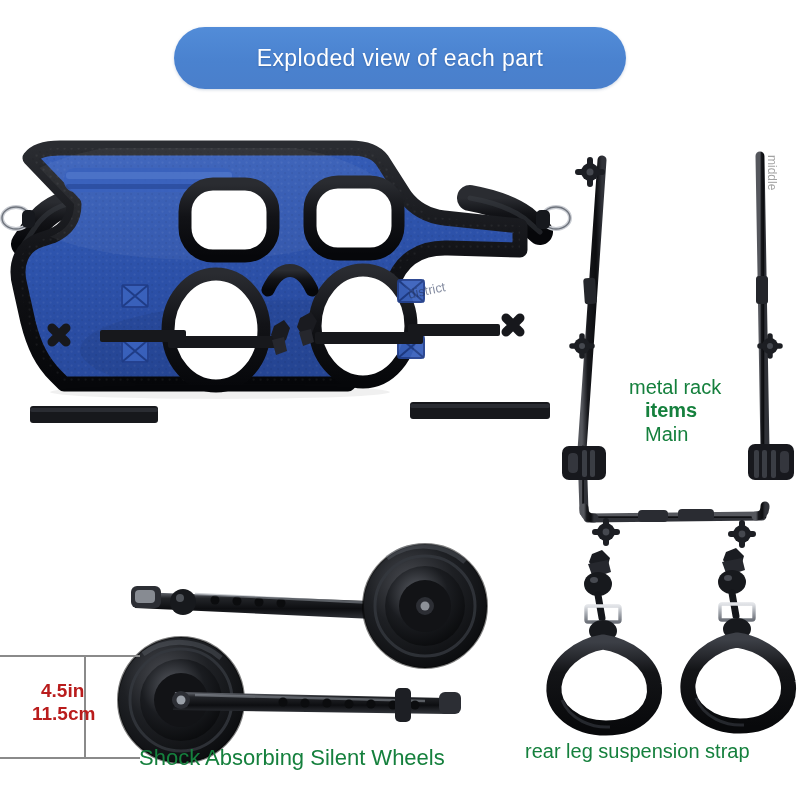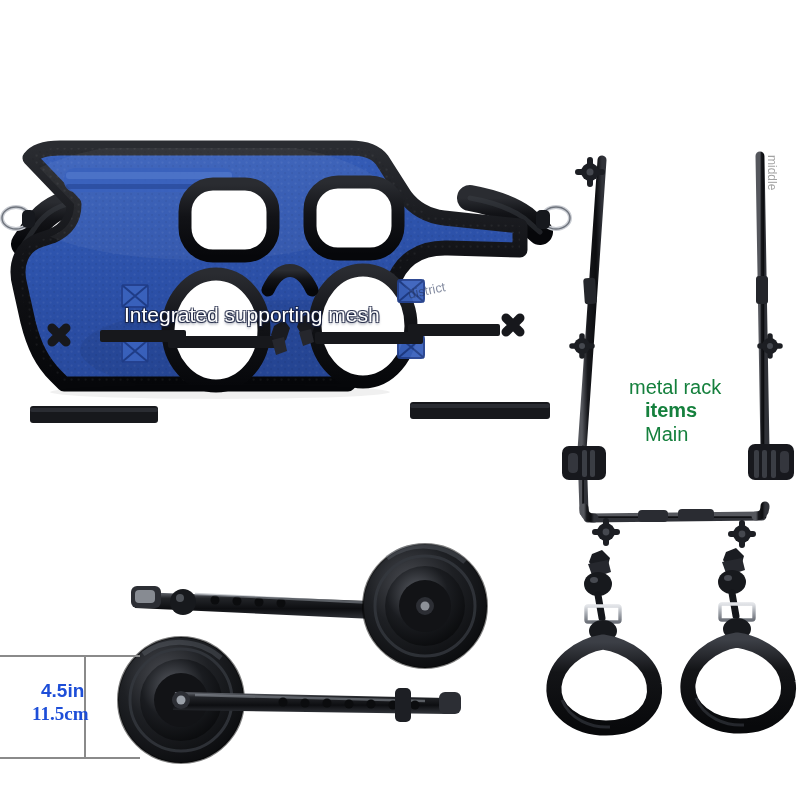--- a/index.html
+++ b/index.html
@@ -52,21 +52,21 @@
     color: #ffffff;
     font-size: 21px;
     white-space: nowrap;
     text-shadow:
       -1px -1px 0 rgba(22,30,60,.75), 1px -1px 0 rgba(22,30,60,.75),
       -1px  1px 0 rgba(22,30,60,.75), 1px  1px 0 rgba(22,30,60,.75),
        0    2px 3px rgba(10,20,50,.55);
   }
   .dim-text {
     position: absolute;
-    color: #1d4ed8;
+    color: #b91c1c;
     font-size: 19px;
     font-weight: 700;
     white-space: nowrap;
   }
   .watermark {
     position: absolute;
     color: #223055;
     opacity: .55;
     font-size: 13px;
     white-space: nowrap;
@@ -89,20 +89,23 @@
   .dim-line {
     position: absolute;
     background: #8a8a8a;
   }
 </style>
 </head>
 <body>
 
 <div id="page">
 
+  <div class="title-pill">
+    <span class="label">Exploded view of each part</span>
+  </div>
 
   <div class="art" style="left:0px; top:140px; width:580px; height:360px;">
     <svg width="580" height="360" viewBox="0 0 580 360">
       <defs>
         <linearGradient id="meshBlue" x1="0" y1="0" x2="0.25" y2="1">
           <stop offset="0%" stop-color="#3a62bd"></stop>
           <stop offset="35%" stop-color="#2f56b0"></stop>
           <stop offset="75%" stop-color="#2a4da3"></stop>
           <stop offset="100%" stop-color="#284a9d"></stop>
         </linearGradient>
@@ -250,21 +253,20 @@
         <path d="M52 188 l14 14 M66 188 l-14 14" stroke="#17181c" stroke-width="9" stroke-linecap="round"></path>
       </g>
       <g>
         <path d="M506 178 l14 14 M520 178 l-14 14" stroke="#17181c" stroke-width="9" stroke-linecap="round"></path>
       </g>
 
       <ellipse cx="220" cy="252" rx="170" ry="7" fill="#000" opacity=".06"></ellipse>
     </svg>
   </div>
 
-  <div class="caption-outline" style="left:124px; top:303px;">Integrated supporting mesh</div>
   <div class="watermark" style="left:408px; top:283px; transform:rotate(-12deg);">district</div>
 
   <div class="art" style="left:560px; top:150px; width:240px; height:400px;">
     <svg width="240" height="400" viewBox="0 0 240 400">
       <defs>
         <linearGradient id="tube" x1="0" y1="0" x2="1" y2="0">
           <stop offset="0%" stop-color="#55575d"></stop>
           <stop offset="28%" stop-color="#17181c"></stop>
           <stop offset="70%" stop-color="#0c0d10"></stop>
           <stop offset="100%" stop-color="#303238"></stop>
@@ -425,27 +427,28 @@
             <circle cx="298" cy="177" r="4.5"></circle>
           <circle cx="320" cy="177" r="4.5"></circle>
         </g>
 
         <rect x="300" y="160" width="16" height="34" rx="5" fill="#1d1f24"></rect>
         <rect x="344" y="164" width="22" height="22" rx="6" fill="#2c2e34"></rect>
       </g>
     </svg>
   </div>
 
+  <div class="caption" style="left:139px; top:745px; font-size:22px;">Shock Absorbing Silent Wheels</div>
 
   <div>
     <div class="dim-line" style="left:84px; top:655px; width:2px; height:104px;"></div>
     <div class="dim-line" style="left:0px; top:655px; width:140px; height:2px;"></div>
     <div class="dim-line" style="left:0px; top:757px; width:140px; height:2px;"></div>
     <div class="dim-text" style="left:41px; top:680px;">4.5in</div>
-    <div class="dim-text" style="left:32px; top:703px;font-family:Liberation Serif, serif;">11.5cm</div>
+    <div class="dim-text" style="left:32px; top:703px;">11.5cm</div>
   </div>
 
   <div class="art" style="left:548px; top:548px; width:250px; height:195px;">
     <svg width="250" height="195" viewBox="0 0 250 195">
       <defs>
         <linearGradient id="webG" x1="0" y1="0" x2="0" y2="1">
           <stop offset="0%" stop-color="#3c3f46"></stop>
           <stop offset="35%" stop-color="#131417"></stop>
           <stop offset="100%" stop-color="#08090b"></stop>
         </linearGradient>
@@ -491,14 +494,15 @@
         <path d="M 189 92
                  C 164 96, 142 114, 140 136
                  C 138 160, 162 178, 192 178
                  C 224 178, 244 158, 240 134
                  C 237 112, 214 96, 189 92 Z" fill="none" stroke="url(#webG)" stroke-width="15" stroke-linecap="round"></path>
         <path d="M 148 150 C 156 170, 178 178, 196 177" fill="none" stroke="#4a4e56" stroke-width="3" opacity=".45"></path>
       </g>
     </svg>
   </div>
 
+  <div class="caption" style="left:525px; top:740px;">rear leg suspension strap</div>
 
 </div>
 
 </body></html>

